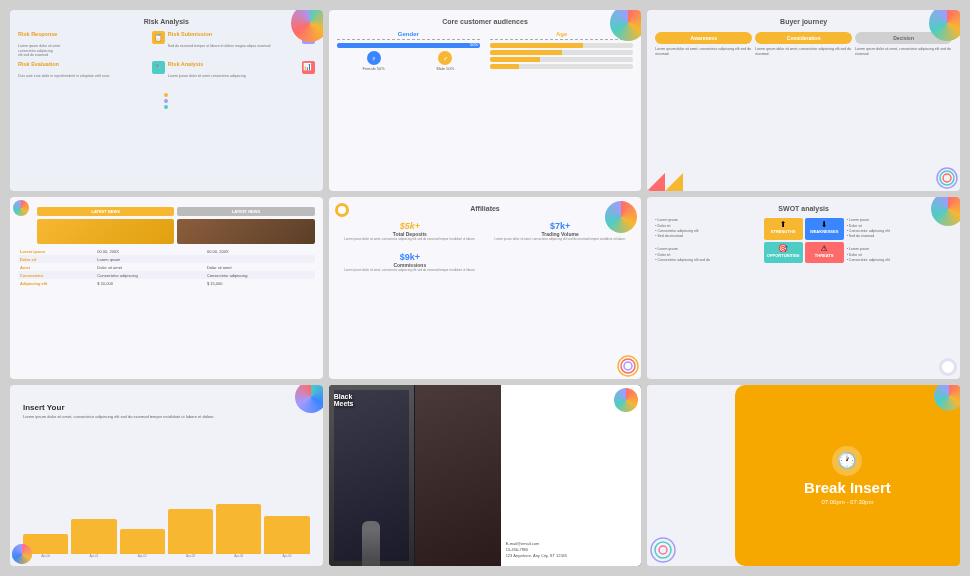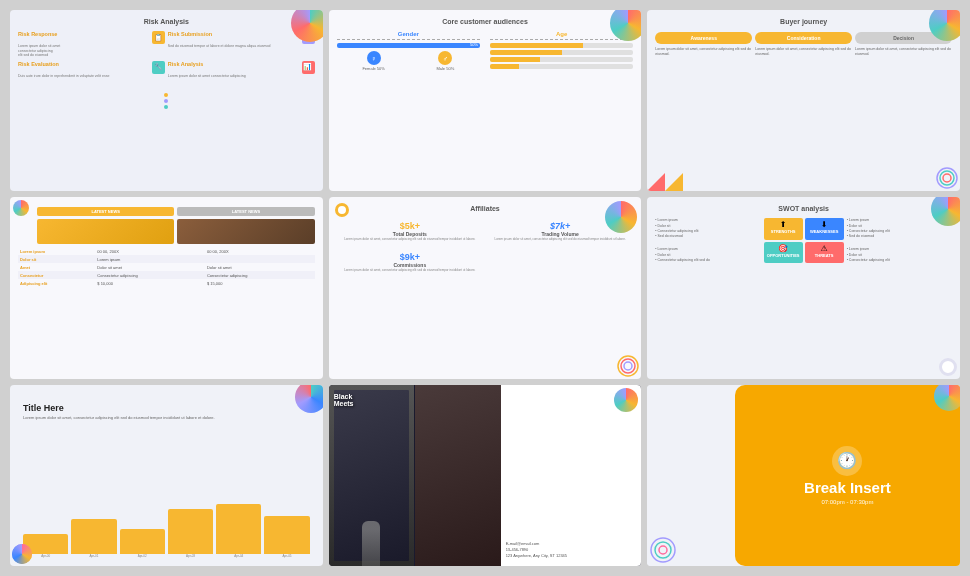--- a/index.html
+++ b/index.html
@@ -313,26 +313,26 @@
   </div>
 
   <div class="slide slide-5">
     <div style="position:absolute;top:6px;left:6px;width:14px;height:14px;background:white;border-radius:50%;border:3px solid #f7b731;"></div>
     <div style="position:absolute;top:4px;right:4px;">
       <div style="width:32px;height:32px;background:conic-gradient(#ff6b6b,#f7b731,#4ecdc4,#a29bfe);border-radius:50;overflow:hidden;border-radius:50%;"></div>
     </div>
     <div class="slide-title">Affiliates</div>
     <div class="affiliates-grid">
       <div class="affiliate-item">
-        <div class="affiliate-value" style="color:#f7b731;">$5k+</div>
+        <div class="affiliate-value" style="color:#f7b731;font-style:italic;">$5k+</div>
         <div class="affiliate-label">Total Deposits</div>
         <div class="affiliate-desc">Lorem ipsum dolor sit amet, consectetur adipiscing elit sed do eiusmod tempor incididunt ut labore.</div>
       </div>
       <div class="affiliate-item">
-        <div class="affiliate-value" style="color:#3a86ff;font-style:italic;">$7k+</div>
+        <div class="affiliate-value" style="color:#3a86ff;">$7k+</div>
         <div class="affiliate-label">Trading Volume</div>
         <div class="affiliate-desc">Lorem ipsum dolor sit amet, consectetur adipiscing elit sed do eiusmod tempor incididunt ut labore.</div>
       </div>
       <div class="affiliate-item">
         <div class="affiliate-value" style="color:#3a86ff;">$9k+</div>
         <div class="affiliate-label">Commissions</div>
         <div class="affiliate-desc">Lorem ipsum dolor sit amet, consectetur adipiscing elit sed do eiusmod tempor incididunt ut labore.</div>
       </div>
     </div>
 
@@ -384,21 +384,21 @@
         </div>
       </div>
     </div>
 
     <div style="position:absolute;bottom:3px;right:3px;width:18px;height:18px;border-radius:50%;background:white;border:3px solid #e0e0f0;"></div>
   </div>
 
   <div class="slide slide-7">
     <div style="position:absolute;top:-4px;right:-4px;width:32px;height:32px;background:conic-gradient(#4ecdc4,#3a86ff,#a29bfe,#ff6b6b);border-radius:50%;"></div>
     <div class="chart-title-big">
-      <span style="display:block;font-size:9px;font-weight:900;color:#222;">Title Here</span>
+      <span style="display:block;font-size:8px;color:#333;">Insert Your</span>
     </div>
     <div class="chart-subtitle">Lorem ipsum dolor sit amet, consectetur adipiscing elit sed do eiusmod tempor incididunt ut labore et dolore.</div>
     <div style="flex:1;display:flex;flex-direction:column;justify-content:flex-end;">
       <div class="bar-chart">
         <div class="bar-chart-bar" style="height:20px;"></div>
         <div class="bar-chart-bar" style="height:35px;"></div>
         <div class="bar-chart-bar" style="height:25px;"></div>
         <div class="bar-chart-bar" style="height:45px;"></div>
         <div class="bar-chart-bar" style="height:50px;"></div>
         <div class="bar-chart-bar" style="height:38px;"></div>

